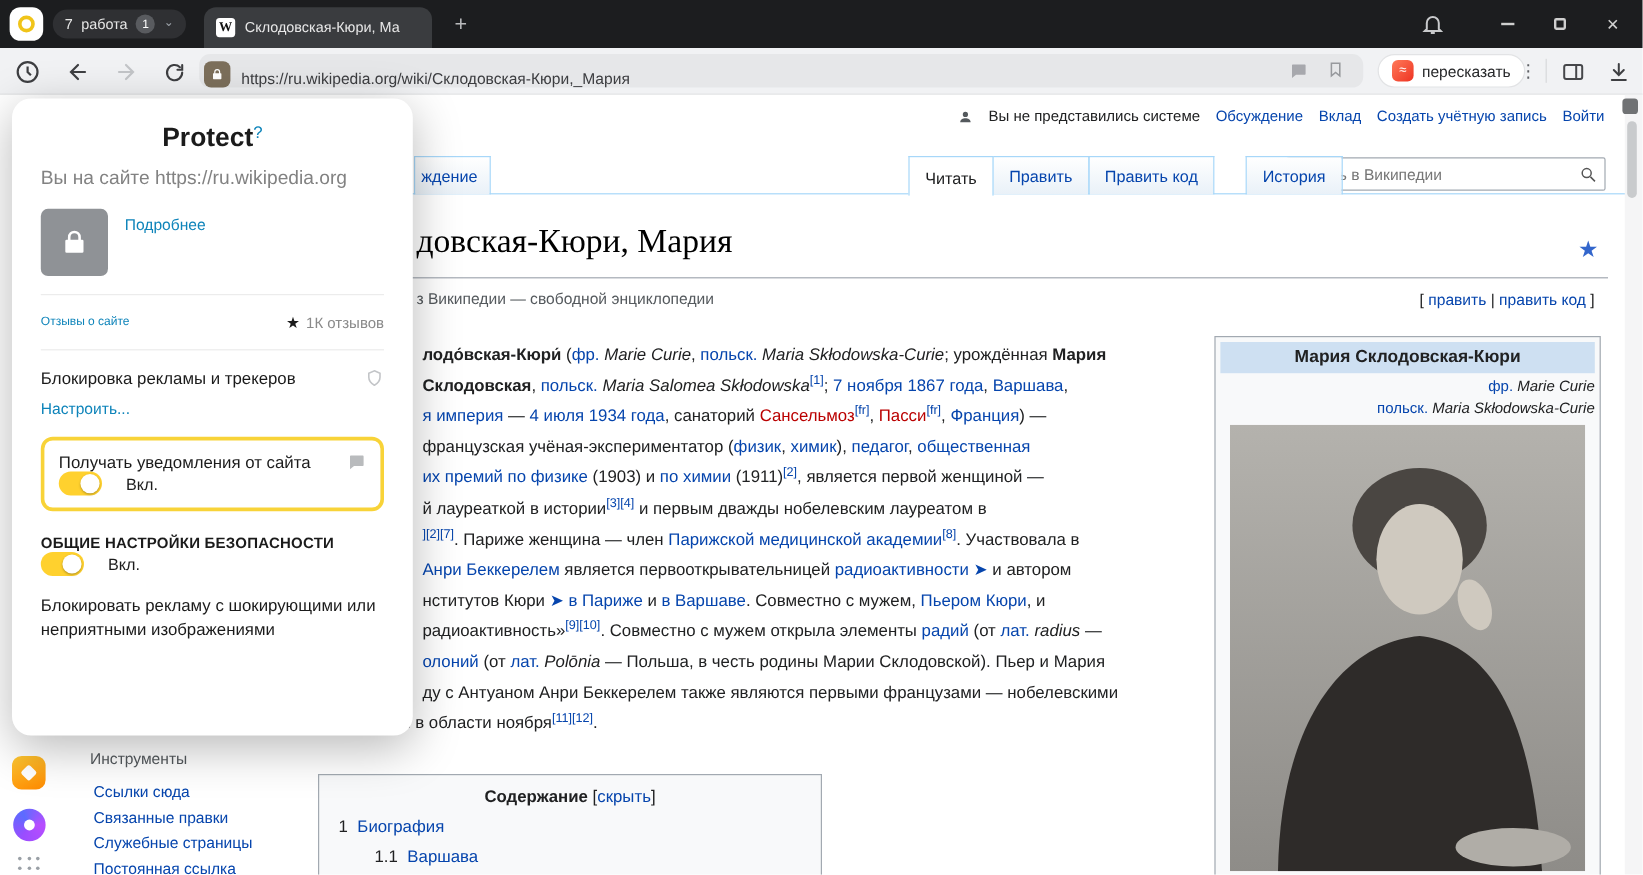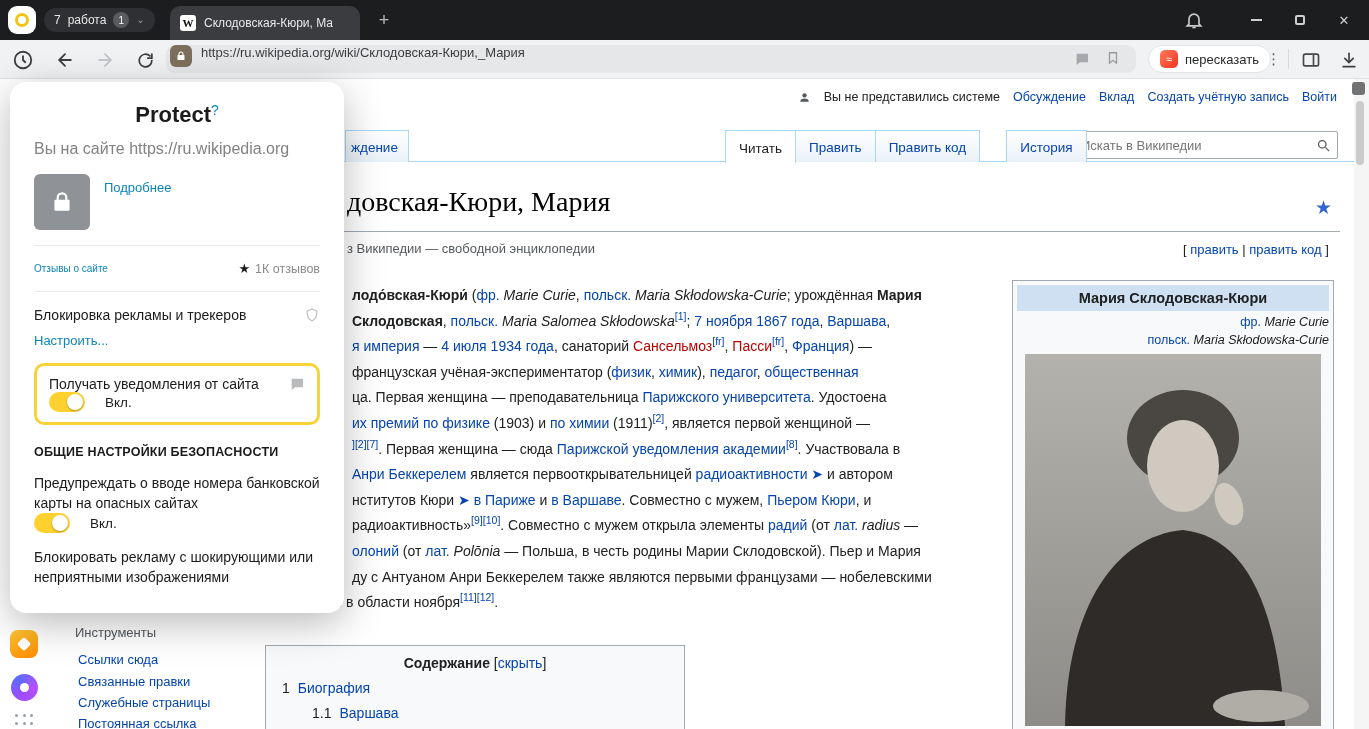--- a/index.html
+++ b/index.html
@@ -21,21 +21,21 @@
   .tb-bell{position:absolute;left:1184px;top:10px;width:20px;height:20px;cursor:pointer}
   .winctl{position:absolute;top:10px;width:24px;height:20px;display:flex;align-items:center;justify-content:center;cursor:pointer}
   .ctl-min{left:1244px}.ctl-max{left:1288px}.ctl-close{left:1332px;color:#cfcfcf;font-size:13px}
   .min-glyph{width:11px;height:2px;background:#cfcfcf}
   .max-glyph{width:10px;height:10px;border:2px solid #cfcfcf;border-radius:2px}
 
   
   .toolbar{position:absolute;left:0;top:40px;right:0;height:39px;background:#f1f2f4;border-bottom:1px solid #e0e1e3}
   .tico{position:absolute;top:9px;width:22px;height:22px;display:flex;align-items:center;justify-content:center;cursor:pointer}
   .t-history{left:12px}.t-back{left:54px}.t-fwd{left:94px}.t-reload{left:134px}
-  .addr{position:absolute;left:166px;top:5px;width:970px;height:28px;border-radius:9px;background:#e6e7e9;display:flex;align-items:flex-start;cursor:text}
+  .addr{position:absolute;left:166px;top:5px;width:970px;height:28px;border-radius:9px;background:#e6e7e9;display:flex;align-items:flex-end;cursor:text}
   .lock-chip{margin-left:4px;width:22px;height:22px;border-radius:6px;background:#7c6f5b;display:flex;align-items:center;justify-content:center;flex:0 0 22px;cursor:pointer}
   .url{margin-left:9px;font-size:13px;color:#3c3d40;white-space:nowrap}
   .addr{position:absolute}
   .addr .a-comment{position:absolute;right:46px;top:6px;cursor:pointer}
   .addr .a-flag{position:absolute;right:16px;top:5px;cursor:pointer}
   .retell{position:absolute;left:1148px;top:5px;height:28px;border-radius:14px;background:#fff;border:1px solid #e2e3e5;display:flex;align-items:center;gap:7px;padding:0 11px;cursor:pointer}
   .retell-ic{width:18px;height:18px;border-radius:5px;background:linear-gradient(135deg,#ff7a59,#ee3322);color:#fff;font-size:11px;display:flex;align-items:center;justify-content:center}
   .retell-label{font-size:13px;color:#27282a}
   .t-dots{position:absolute;left:1266px;top:10px;color:#5f6165;font-size:15px;cursor:pointer}
   .t-divider{position:absolute;left:1288px;top:9px;width:1px;height:20px;background:#d8d9db}
@@ -43,21 +43,21 @@
 
   
   .wiki{position:absolute;left:0;top:79px;right:0;bottom:0;background:#fff}
   .scroll-track{position:absolute;right:0;top:0;width:15px;height:650px;background:#f5f5f6}
   .scroll-btn{position:absolute;right:4px;top:3px;width:13px;height:13px;background:#707274;border-radius:3px;cursor:pointer}
   .scroll-thumb{position:absolute;right:5px;top:22px;width:8px;height:64px;background:#c9cbcd;border-radius:4px;cursor:pointer}
   .personal{position:absolute;top:11px;right:32px;display:flex;gap:13px;align-items:center;font-size:12.5px;color:#202122;white-space:nowrap}
   .personal .plink{color:#0645ad;cursor:pointer}
   .tabs-underline{position:absolute;top:82px;left:252px;right:15px;height:1px;background:#a7d7f9}
   .tab-partial{position:absolute;left:345px;top:51px;width:64px;height:32px;background:linear-gradient(#ffffff,#e9f1f8);border:1px solid #a7d7f9;border-bottom:none;font-size:13.5px;color:#0645ad;display:flex;align-items:flex-end;padding:0 5px 7px;cursor:pointer}
-  .tabs-right{position:absolute;top:51px;left:726px;display:flex;height:28px;z-index:2}
+  .tabs-right{position:absolute;top:51px;left:758px;display:flex;height:28px;z-index:2}
   .wtab{height:32px;padding:0 13px 7px;font-size:13.5px;display:flex;align-items:flex-end;background:linear-gradient(#ffffff,#e9f1f8);border:1px solid #a7d7f9;border-bottom:none;color:#0645ad;margin-left:-1px;cursor:pointer;white-space:nowrap}
   .wtab.active{background:#fff;color:#202122;height:33px;position:relative;z-index:3}
   .wtab.gap{margin-left:26px}
   .wsearch{position:absolute;left:1072px;top:52px;width:266px;height:28px;border:1px solid #a2a9b1;border-radius:2px;background:#fff;display:flex;align-items:center}
   .wsearch input{border:none;outline:none;flex:1;font-size:13px;color:#72777d;padding-left:8px;font-family:"Liberation Sans",sans-serif;background:transparent}
   .wsearch .mag{margin-right:6px;cursor:pointer;display:flex}
   .wtitle{position:absolute;left:347px;top:107px;font-family:"Liberation Serif",serif;font-size:28px;color:#000;white-space:nowrap}
   .wstar{position:absolute;left:1315px;top:117px;color:#36c;font-size:19px;cursor:pointer}
   .wrule{position:absolute;left:252px;top:152px;width:1088px;height:1px;background:#a2a9b1}
   .wtagline{position:absolute;left:347px;top:162px;font-size:13px;color:#54595d;white-space:nowrap}
@@ -261,23 +261,23 @@
     <div class="wstar">★</div>
     <div class="wrule"></div>
     <div class="wtagline">з Википедии — свободной энциклопедии</div>
     <div class="weditlinks"><span>[ </span><span class="elink">править</span><span> | </span><span class="elink">править код</span><span> ]</span></div>
 
     <div class="wpara">
         <div class="wline"><span class="bold">лодо́вская-Кюри́</span><span class=""> (</span><span class="lnk">фр.</span><span class=""> </span><span class="ital">Marie Curie</span><span class="">, </span><span class="lnk">польск.</span><span class=""> </span><span class="ital">Maria Skłodowska-Curie</span><span class="">; урождённая </span><span class="bold">Мария</span></div>
         <div class="wline"><span class="bold">Склодовская</span><span class="">, </span><span class="lnk">польск.</span><span class=""> </span><span class="ital">Maria Salomea Skłodowska</span><sup class="lnk supref">[1]</sup><span class="">; </span><span class="lnk">7 ноября</span><span class=""> </span><span class="lnk">1867 года</span><span class="">, </span><span class="lnk">Варшава</span><span class="">,</span></div>
         <div class="wline"><span class="lnk">я империя</span><span class=""> — </span><span class="lnk">4 июля</span><span class=""> </span><span class="lnk">1934 года</span><span class="">, санаторий </span><span class="redlnk">Сансельмоз</span><sup class="lnk supref">[fr]</sup><span class="">, </span><span class="redlnk">Пасси</span><sup class="lnk supref">[fr]</sup><span class="">, </span><span class="lnk">Франция</span><span class="">) —</span></div>
         <div class="wline"><span class="">французская учёная-экспериментатор (</span><span class="lnk">физик</span><span class="">, </span><span class="lnk">химик</span><span class="">), </span><span class="lnk">педагог</span><span class="">, </span><span class="lnk">общественная</span></div>
-        <div class="wline"><span class="">ца. Первая женщина — преподавательница </span><span class="lnk">Парижского университета</span><span class="">. Удостоена</span></div>
         <div class="wline"><span class="lnk">их премий по физике</span><span class=""> (1903) и </span><span class="lnk">по химии</span><span class=""> (1911)</span><sup class="lnk supref">[2]</sup><span class="">, является первой женщиной —</span></div>
-        <div class="wline"><sup class="lnk supref">][2][7]</sup><span class="">. Первая женщина — сюда </span><span class="lnk">Парижской уведомления академии</span><sup class="lnk supref">[8]</sup><span class="">. Участвовала в</span></div>
+        <div class="wline"><span class="">й лауреаткой в истории</span><sup class="lnk supref">[3][4]</sup><span class=""> и первым дважды нобелевским лауреатом в</span></div>
+        <div class="wline"><sup class="lnk supref">][2][7]</sup><span class="">. Париже женщина — член </span><span class="lnk">Парижской медицинской академии</span><sup class="lnk supref">[8]</sup><span class="">. Участвовала в</span></div>
         <div class="wline"><span class="lnk">Анри Беккерелем</span><span class=""> является первооткрывательницей </span><span class="lnk">радиоактивности</span><span class=""> </span><span class="lnk">➤</span><span class=""> и автором</span></div>
         <div class="wline"><span class="">нститутов Кюри </span><span class="lnk">➤</span><span class=""> </span><span class="lnk">в Париже</span><span class=""> и </span><span class="lnk">в Варшаве</span><span class="">. Совместно с мужем, </span><span class="lnk">Пьером Кюри</span><span class="">, и</span></div>
         <div class="wline"><span class="">радиоактивность»</span><sup class="lnk supref">[9][10]</sup><span class="">. Совместно с мужем открыла элементы </span><span class="lnk">радий</span><span class=""> (от </span><span class="lnk">лат.</span><span class=""> </span><span class="ital">radius</span><span class=""> —</span></div>
         <div class="wline"><span class="lnk">олоний</span><span class=""> (от </span><span class="lnk">лат.</span><span class=""> </span><span class="ital">Polōnia</span><span class=""> — Польша, в честь родины Марии Склодовской). Пьер и Мария</span></div>
         <div class="wline"><span class="">ду с Антуаном Анри Беккерелем также являются первыми французами — нобелевскими</span></div>
         <div class="wline noindent"><span class="">лауреатами в области ноября</span><sup class="lnk supref">[11][12]</sup><span class="">.</span></div>
       </div>
 
     <div class="wtoc">
       <div class="toc-title"><span class="tt">Содержание</span><span> [</span><span class="hide">скрыть</span><span>]</span></div>
@@ -365,21 +365,20 @@
               <path fill="#b9bbbd" d="M4 4h16a1 1 0 0 1 1 1v11a1 1 0 0 1-1 1H9l-5 4V5a1 1 0 0 1 1-1z"></path>
             </svg>
           </span>
       </div>
       <div class="toggle-row">
         <span class="tgl"></span>
         <span class="tgl-state">Вкл.</span>
       </div>
     </div>
     <div class="p-section">ОБЩИЕ НАСТРОЙКИ БЕЗОПАСНОСТИ</div>
-    <div class="p-setting">Предупреждать о вводе номера банковской карты на опасных сайтах</div>
     <div class="toggle-row">
       <span class="tgl"></span>
       <span class="tgl-state">Вкл.</span>
     </div>
     <div class="p-setting">Блокировать рекламу с шокирующими или неприятными изображениями</div>
   </div>
 
 </div>
 
 </body></html>

